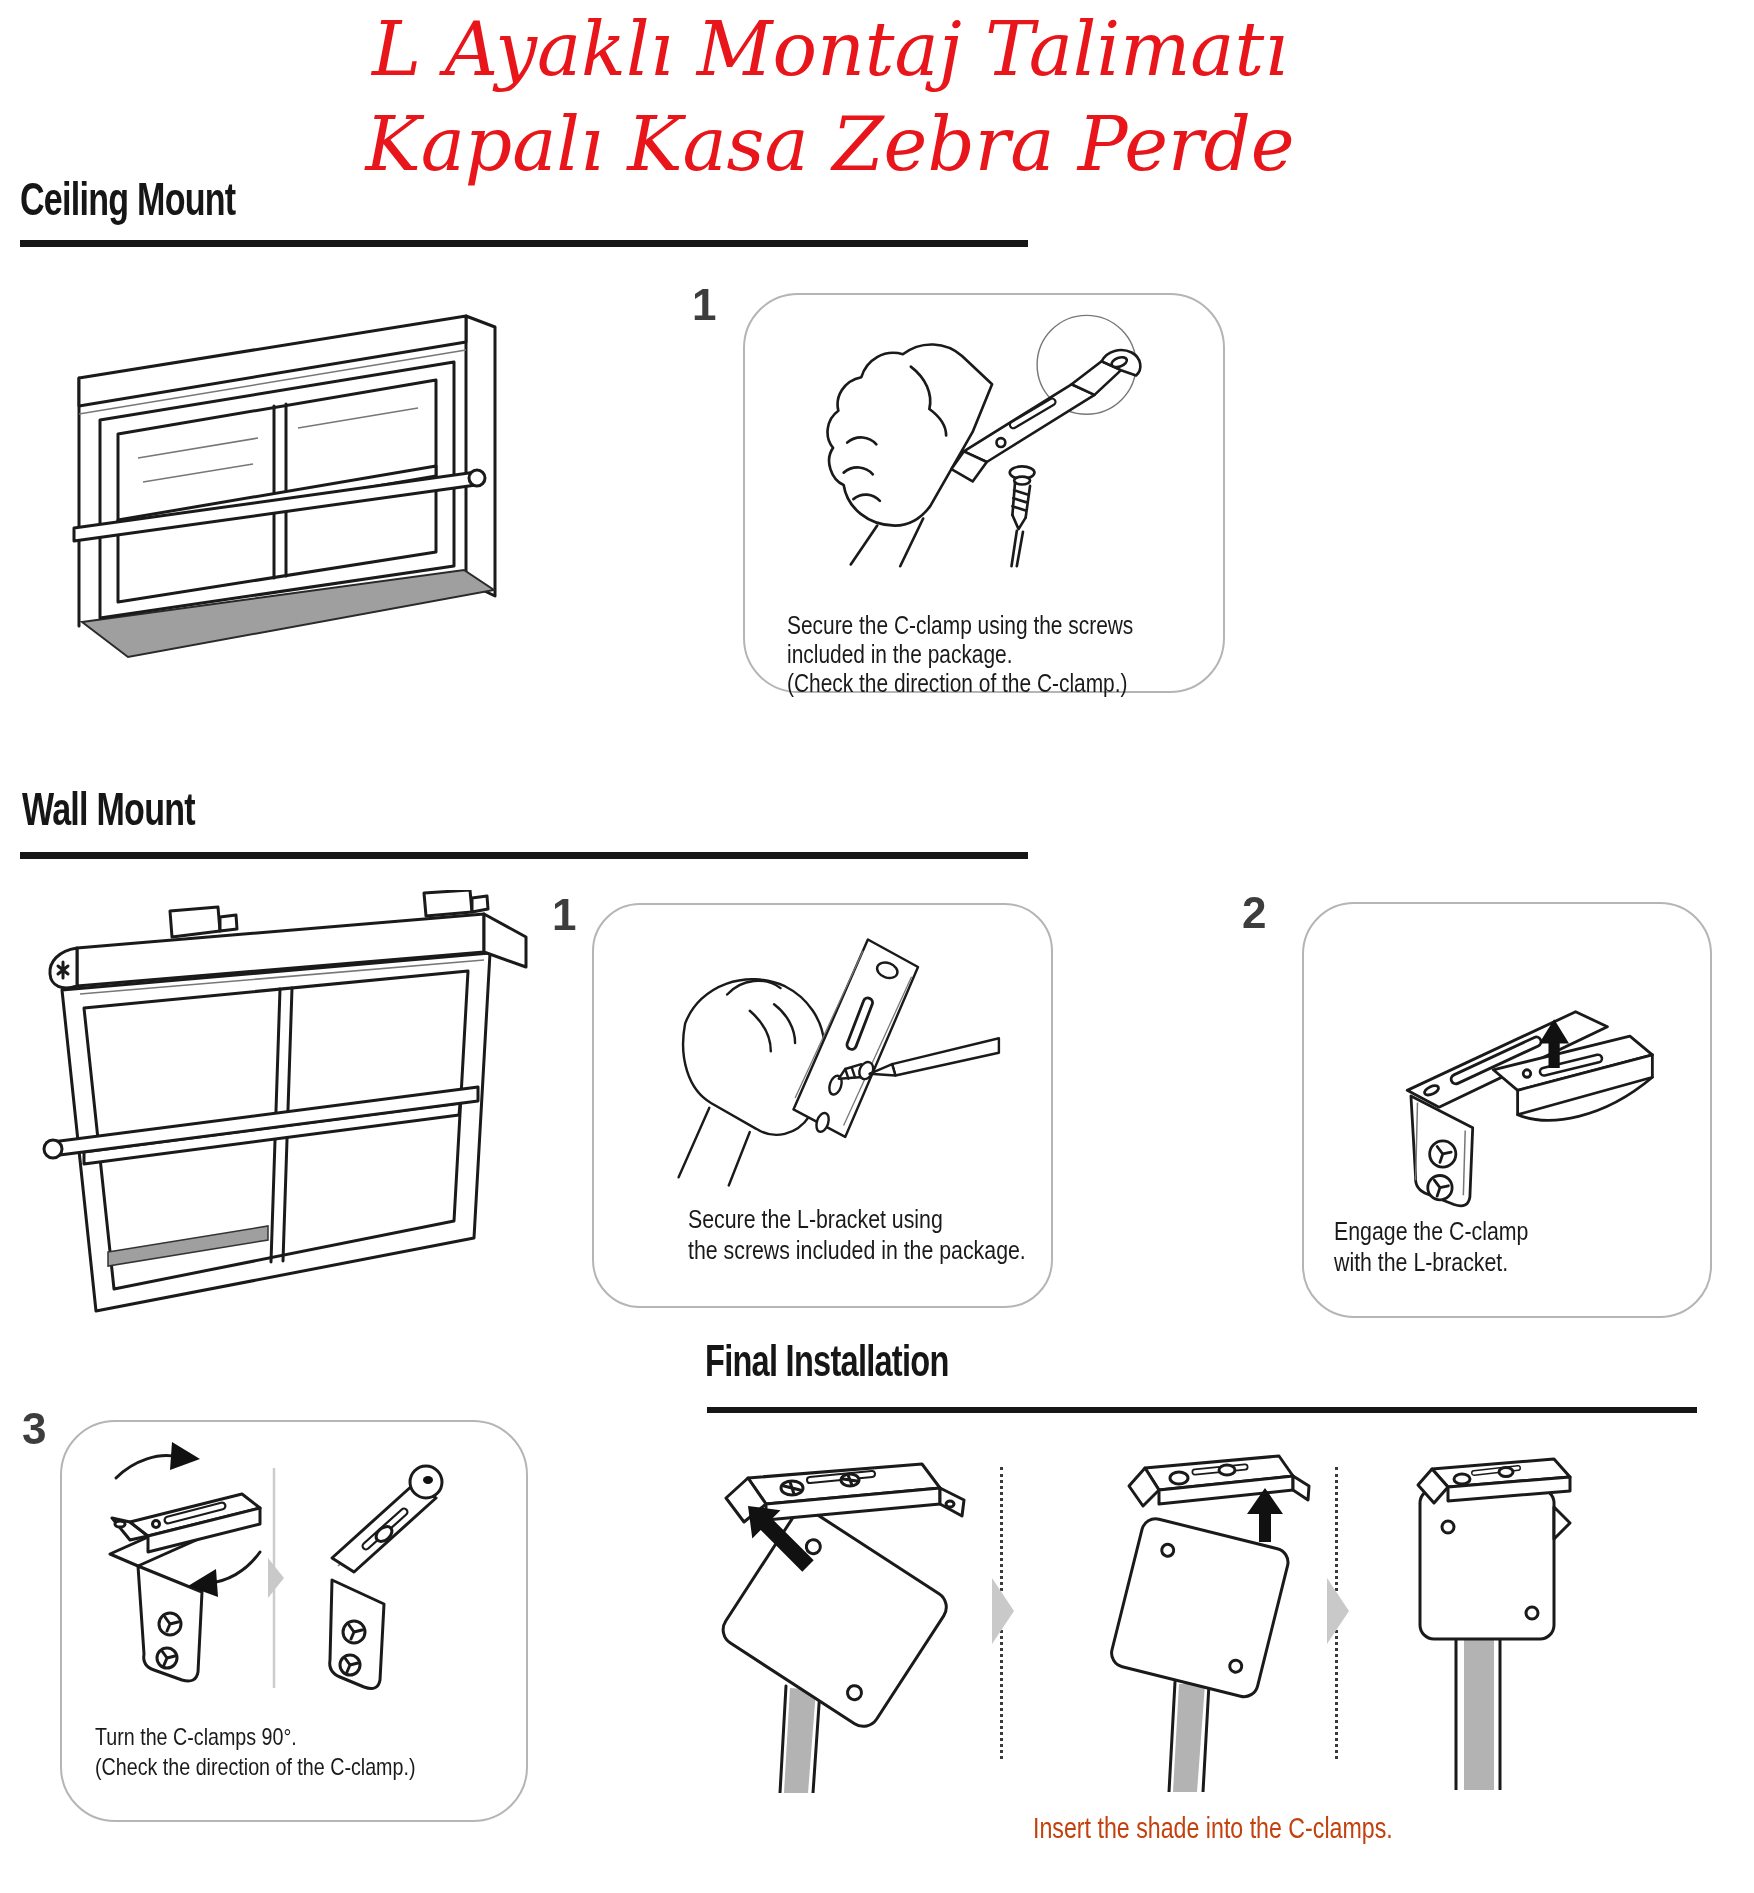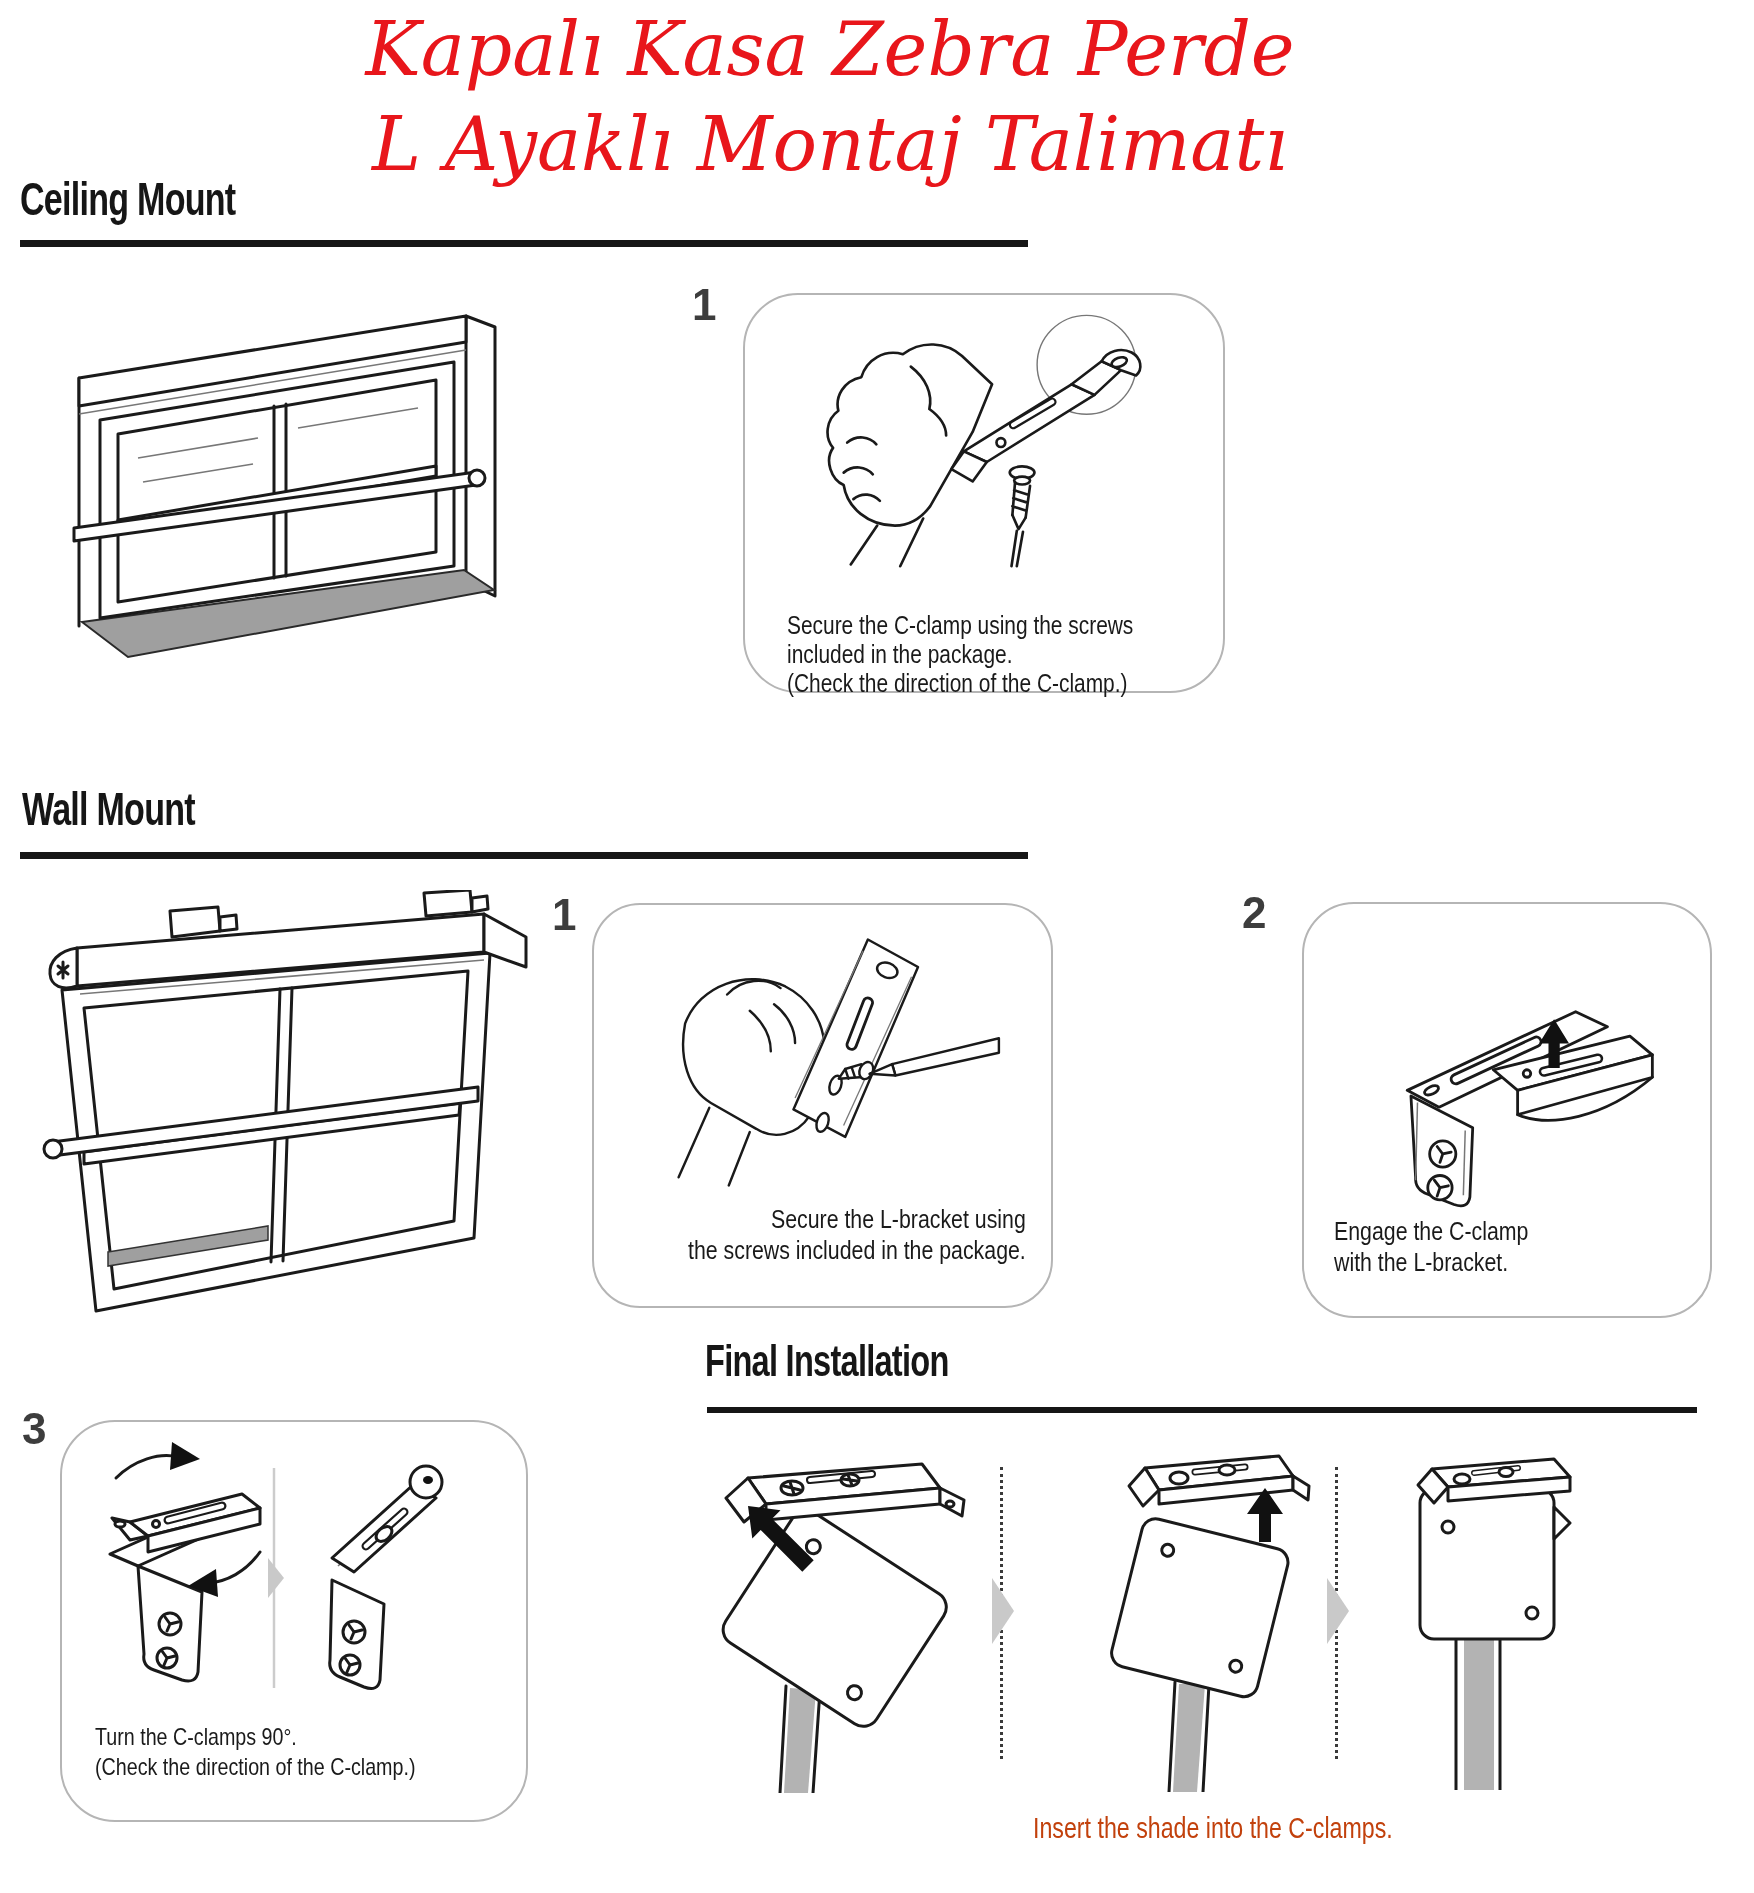--- a/index.html
+++ b/index.html
@@ -28,22 +28,22 @@
   svg{display:block;}
   .ln{stroke:#1a1a1a;stroke-width:3;fill:#fff;stroke-linejoin:round;stroke-linecap:round;}
   .lt{stroke:#1a1a1a;stroke-width:3;fill:none;stroke-linejoin:round;stroke-linecap:round;}
   .thin{stroke:#777;stroke-width:1.6;fill:none;}
   .dark{fill:#111;stroke:none;}
 </style>
 </head>
 <body>
 
 <div class="abs title">
+  <div>L Ayaklı Montaj Talimatı</div>
   <div>Kapalı Kasa Zebra Perde</div>
-  <div>L Ayaklı Montaj Talimatı</div>
 </div>
 
 <div class="abs heading" style="left:20px;top:172px;">Ceiling Mount</div>
 <div class="abs rule" style="left:20px;top:240px;width:1008px;"></div>
 
 <svg class="abs" style="left:48px;top:266px;" width="470" height="395" viewBox="0 0 470 395">
   <polygon class="ln" points="418,50 447,61 447,330 418,316"></polygon>
   <polygon points="34,356 416,304 446,324 80,391" fill="#9f9f9f" stroke="#2a2a2a" stroke-width="2"></polygon>
   <line class="lt" x1="31" y1="112" x2="31" y2="360"></line>
   <polygon class="ln" points="31,112 418,50 418,76 31,140"></polygon>
@@ -135,21 +135,21 @@
   <line x1="268" y1="96" x2="248" y2="148" stroke="#fff" stroke-width="8" stroke-linecap="round"></line>
   <ellipse class="ln" cx="228" cy="198" rx="7" ry="12" transform="rotate(18 228 198)" stroke-width="2.4"></ellipse>
   <ellipse class="ln" cx="212" cy="244" rx="7" ry="12" transform="rotate(18 212 244)" stroke-width="2.4"></ellipse>
   <path class="ln" stroke-width="2.6" d="M232,190 L240,178 L260,172 L262,188 Z"></path>
   <path class="lt" stroke-width="2" d="M240,178 L244,190 M248,176 L252,188"></path>
   <ellipse class="ln" cx="266" cy="180" rx="8" ry="11" transform="rotate(25 266 180)" stroke-width="2.6"></ellipse>
   <polygon class="ln" points="430,140 430,158 302,186 298,172"></polygon>
   <polygon class="ln" points="298,172 302,186 270,184"></polygon>
 </svg>
 
-<div class="abs cap cap2" style="left:688px;top:1204px;text-align:right;">
+<div class="abs cap cap2" style="left:688px;top:1204px;">
   <div>Secure the L-bracket using</div>
   <div>the screws included in the package.</div>
 </div>
 
 <div class="abs stepnum" style="left:1242px;top:888px;">2</div>
 <div class="abs box" style="left:1302px;top:902px;width:410px;height:416px;border-radius:52px;"></div>
 
 <svg class="abs" style="left:1352px;top:950px;" width="320" height="262" viewBox="0 0 340 280">
   <polygon class="ln" points="58,150 238,66 272,82 92,168"></polygon>
   <line x1="110" y1="138" x2="196" y2="98" stroke="#1a1a1a" stroke-width="13" stroke-linecap="round"></line>

